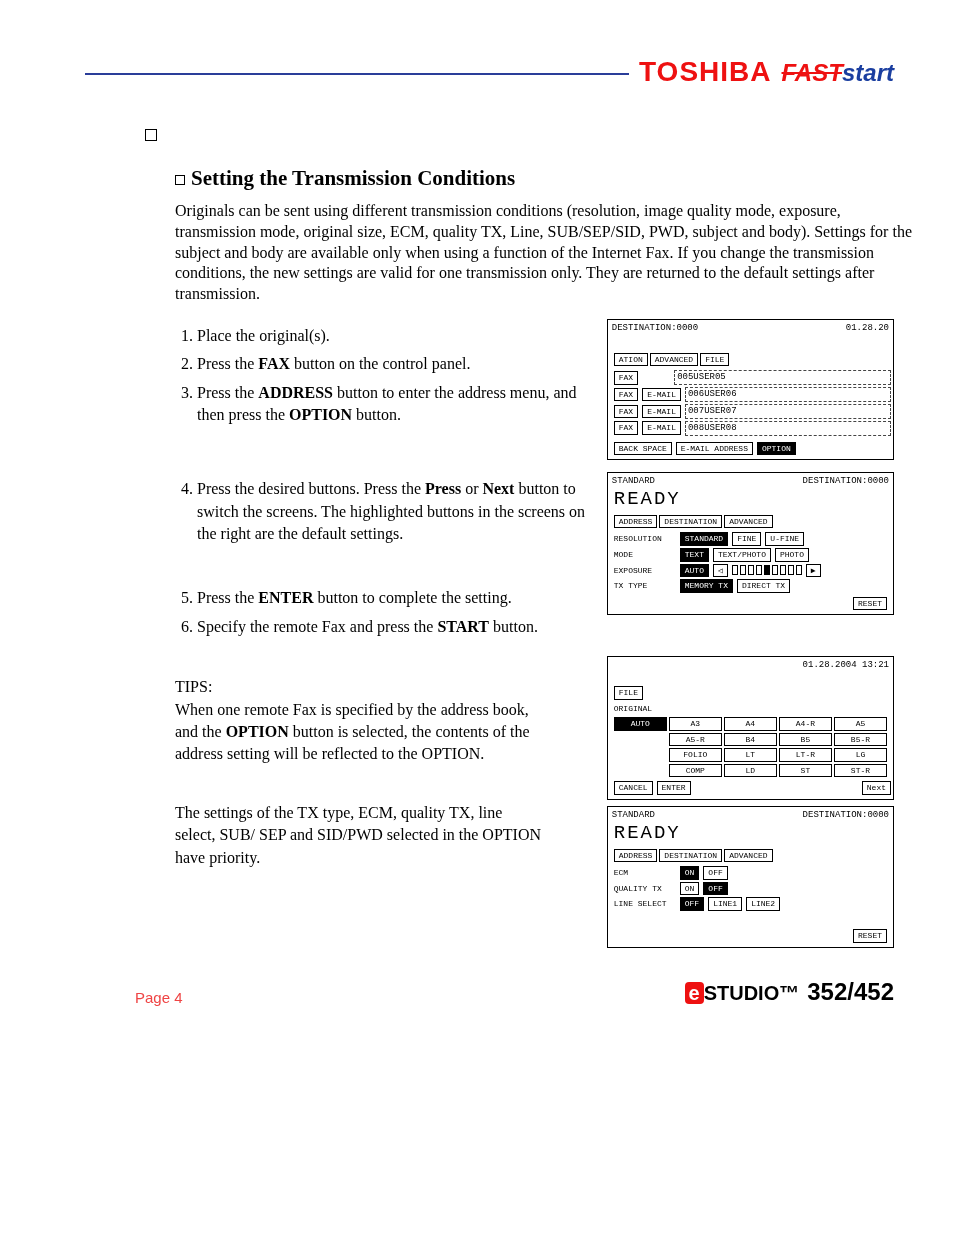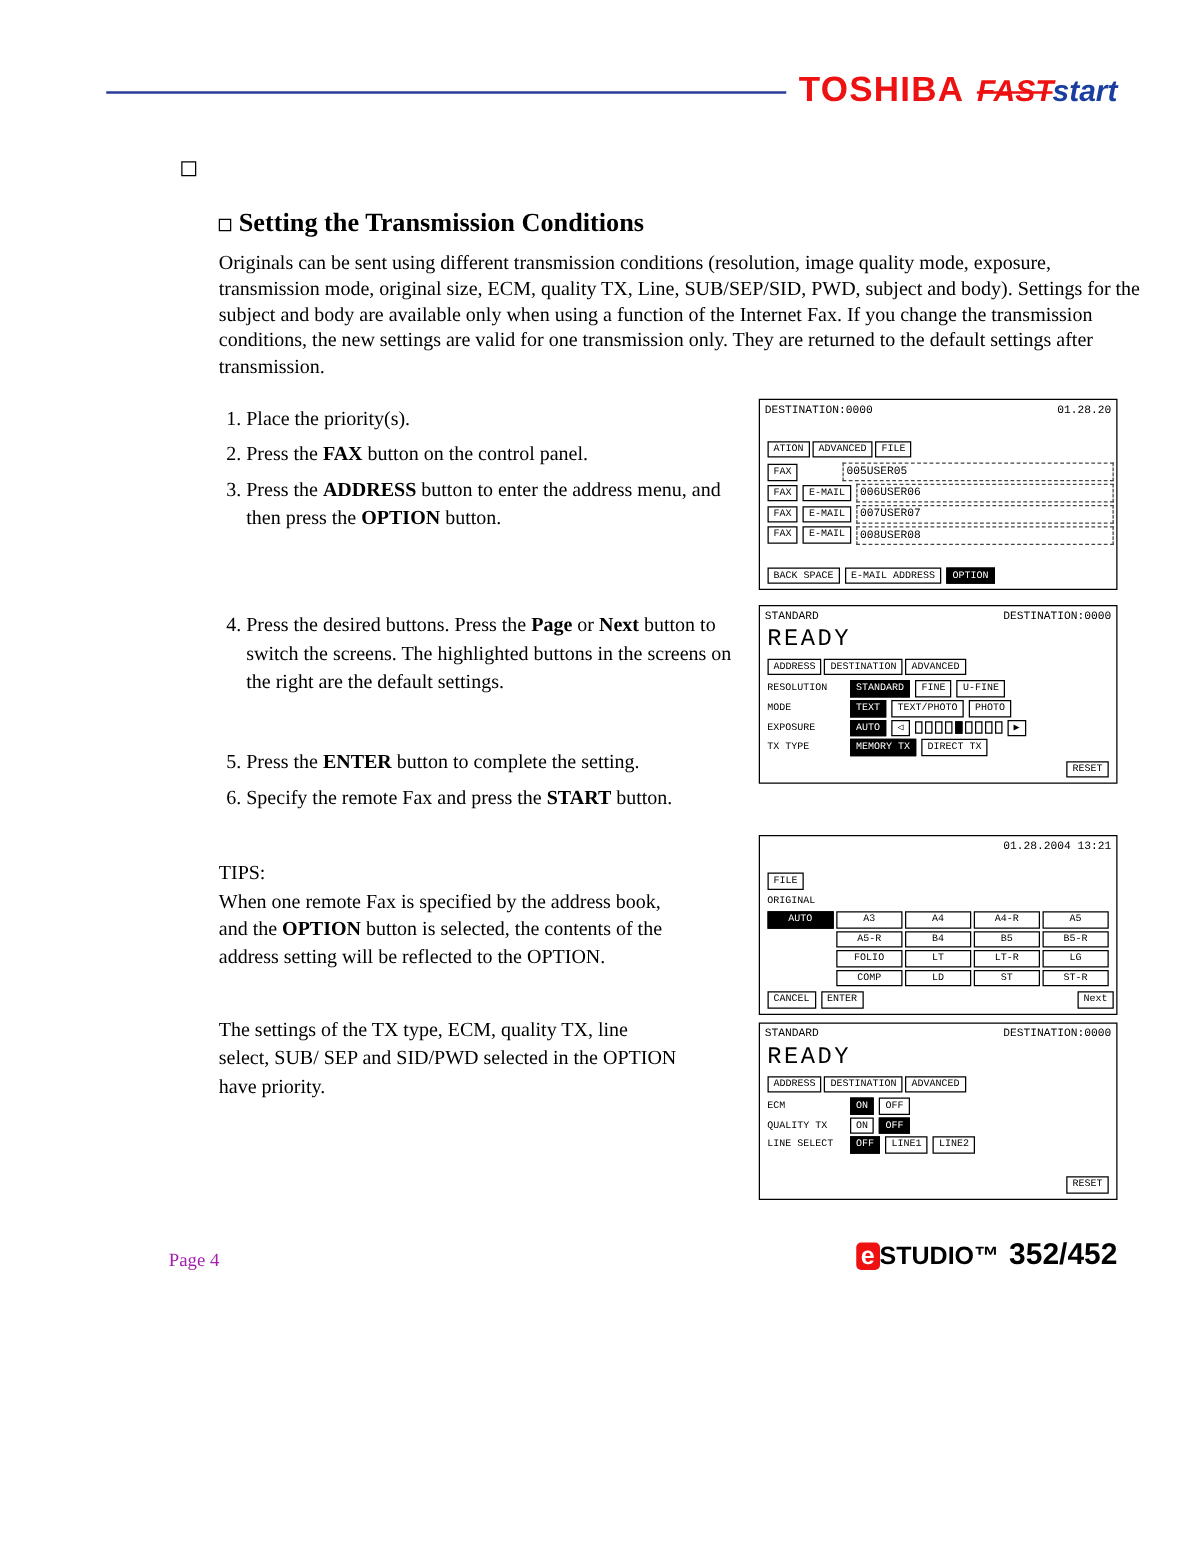--- a/index.html
+++ b/index.html
@@ -125,22 +125,22 @@
   .tips .tlabel { display:inline-block; width:46px; vertical-align:top;}
   .tips .tbody { display:inline-block; width:370px;}
   .tips p { margin: 0 0 14px 0;}
   .footer {
     display:flex;
     justify-content:space-between;
     align-items:flex-end;
     margin: 30px 0 0 50px;
   }
   .pagenum {
-    color:#a21caf;
-    font-family: Liberation Serif, serif;
+    color:#ef4444;
+    font-family: Liberation Sans, sans-serif;
     font-size: 15px;
   }
   .estudio {
     font-family: Arial, sans-serif;
     font-weight:700;
     font-size: 20px;
     color:#000;
   }
   .estudio .e { background:#e11; color:#fff; padding:0 4px; border-radius:4px; font-style:normal; font-weight:900;}
   .estudio .model { font-size:24px; font-weight:900; margin-left:8px;}
@@ -171,21 +171,21 @@
 
   <h2 class="sub">
     <span class="box"></span><span>Setting the Transmission Conditions</span>
   </h2>
 
   <p class="intro">Originals can be sent using different transmission conditions (resolution, image quality mode, exposure, transmission mode, original size, ECM, quality TX, Line, SUB/SEP/SID, PWD, subject and body). Settings for the subject and body are available only when using a function of the Internet Fax. If you change the transmission conditions, the new settings are valid for one transmission only. They are returned to the default settings after transmission.</p>
 
   <div class="cols">
     <div class="leftcol">
       <ol class="steps" start="1">
-        <li><span>Place the priority(s).</span></li>
+        <li><span>Place the original(s).</span></li>
         <li>
           <span>Press the </span><b>FAX</b><span> button on the control panel.</span>
         </li>
         <li>
           <span>Press the </span><b>ADDRESS</b><span> button to enter the address menu, and then press the </span><b>OPTION</b><span> button.</span>
         </li>
       </ol>
     </div>
     <div class="rightcol">
       <div class="screen">
@@ -212,36 +212,36 @@
         <div class="rowflex">
             <span class="btn">FAX</span>
             <span class="btn">E-MAIL</span>
             <span class="entry">007USER07</span>
           </div>
         <div class="rowflex">
             <span class="btn">FAX</span>
             <span class="btn">E-MAIL</span>
             <span class="entry">008USER08</span>
           </div>
-        <div class="rowflex" style="margin-top:18px">
+        <div class="rowflex" style="margin-top:6px">
           <span class="btn">BACK SPACE</span>
           <span class="btn">E-MAIL ADDRESS</span>
           <span class="btn inv">OPTION</span>
         </div>
       </div>
     </div>
   </div>
 
   <div class="spacer"></div>
 
   <div class="cols">
     <div class="leftcol">
       <ol class="steps" start="4">
         <li>
-          <span>Press the desired buttons. Press the </span><b>Page</b><span> or </span><b>Next</b><span> button to switch the screens. The highlighted buttons in the screens on the right are the default settings.</span>
+          <span>Press the desired buttons. Press the </span><b>Press</b><span> or </span><b>Next</b><span> button to switch the screens. The highlighted buttons in the screens on the right are the default settings.</span>
         </li>
       </ol>
       <div style="height:30px"></div>
       <ol class="steps" start="5">
         <li>
           <span>Press the </span><b>ENTER</b><span> button to complete the setting.</span>
         </li>
         <li>
           <span>Specify the remote Fax and press the </span><b>START</b><span> button.</span>
         </li>

